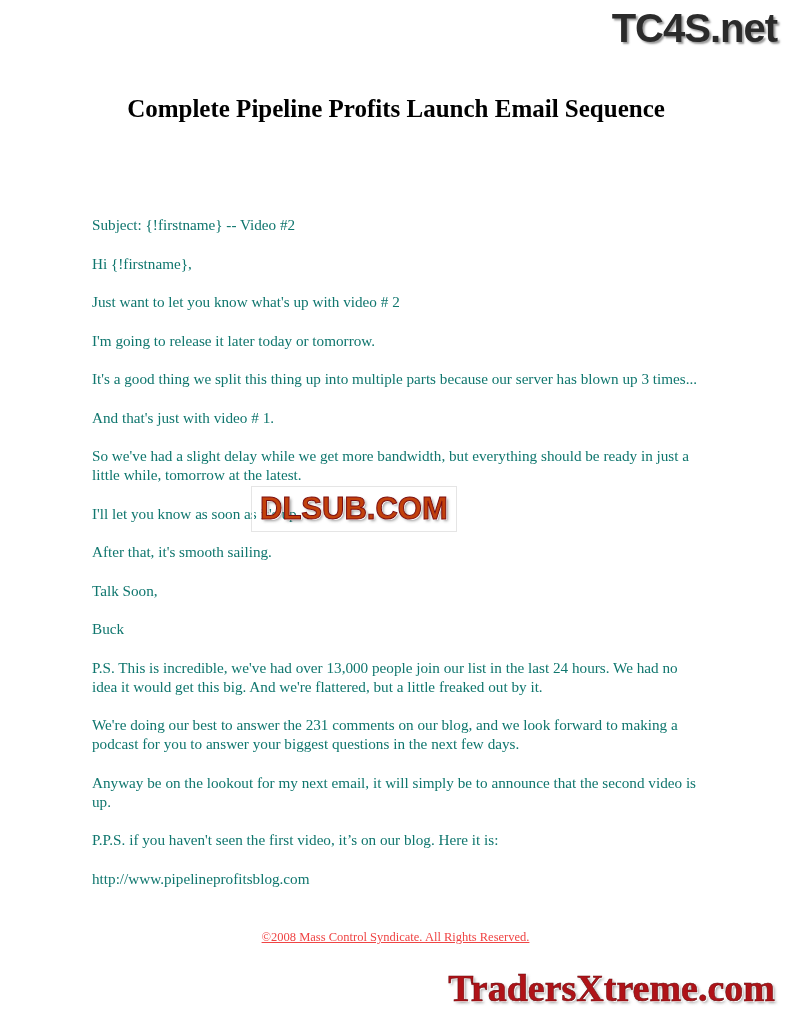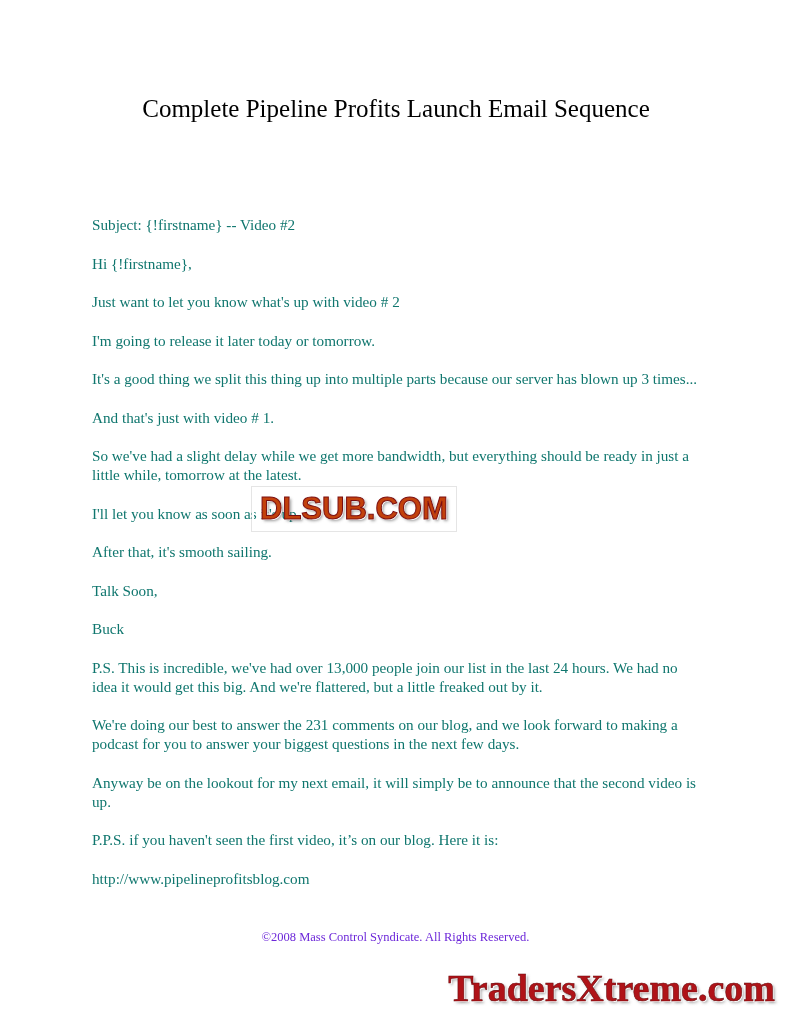--- a/index.html
+++ b/index.html
@@ -37,21 +37,21 @@
     white-space: nowrap;
   }
 
   .doc-title {
     position: absolute;
     top: 92px;
     left: 96px;
     width: 600px;
     text-align: center;
     font-family: "Liberation Serif", serif;
-    font-weight: normal;
+    font-weight: bold;
     font-size: 25px;
     line-height: 34px;
     color: #000;
   }
 
   .body-block {
     position: absolute;
     top: 215px;
     left: 92px;
     width: 607px;
@@ -65,21 +65,22 @@
     text-align: left;
   }
 
   .footer-note {
     position: absolute;
     left: 0;
     right: 0;
     top: 930px;
     text-align: center;
     font-size: 12.5px;
-    color: #6d28d9;
+    color: #ef4444;
+    text-decoration: underline;
   }
 
   
   .stamp {
     position: absolute;
     left: 252px;
     top: 487px;
     font-family: "Liberation Sans", sans-serif;
     font-weight: bold;
     font-size: 31px;
@@ -106,20 +107,21 @@
     text-shadow: 1px 1px 0 #ffffff, 2px 2px 3px rgba(100,100,100,0.6);
     -webkit-text-stroke: 0.6px #6d0b0e;
     white-space: nowrap;
   }
 </style>
 </head>
 <body>
 
 <div class="page">
 
+  <div class="brand-top">TC4S.net</div>
 
   <div class="doc-title">Complete Pipeline Profits Launch Email Sequence</div>
 
   <div class="body-block">
     <p class="para">Subject: {!firstname} -- Video #2</p>
     <p class="para">Hi {!firstname},</p>
     <p class="para">Just want to let you know what's up with video # 2</p>
     <p class="para">I'm going to release it later today or tomorrow.</p>
     <p class="para">It's a good thing we split this thing up into multiple parts because our server has blown up 3 times...</p>
     <p class="para">And that's just with video # 1.</p>

